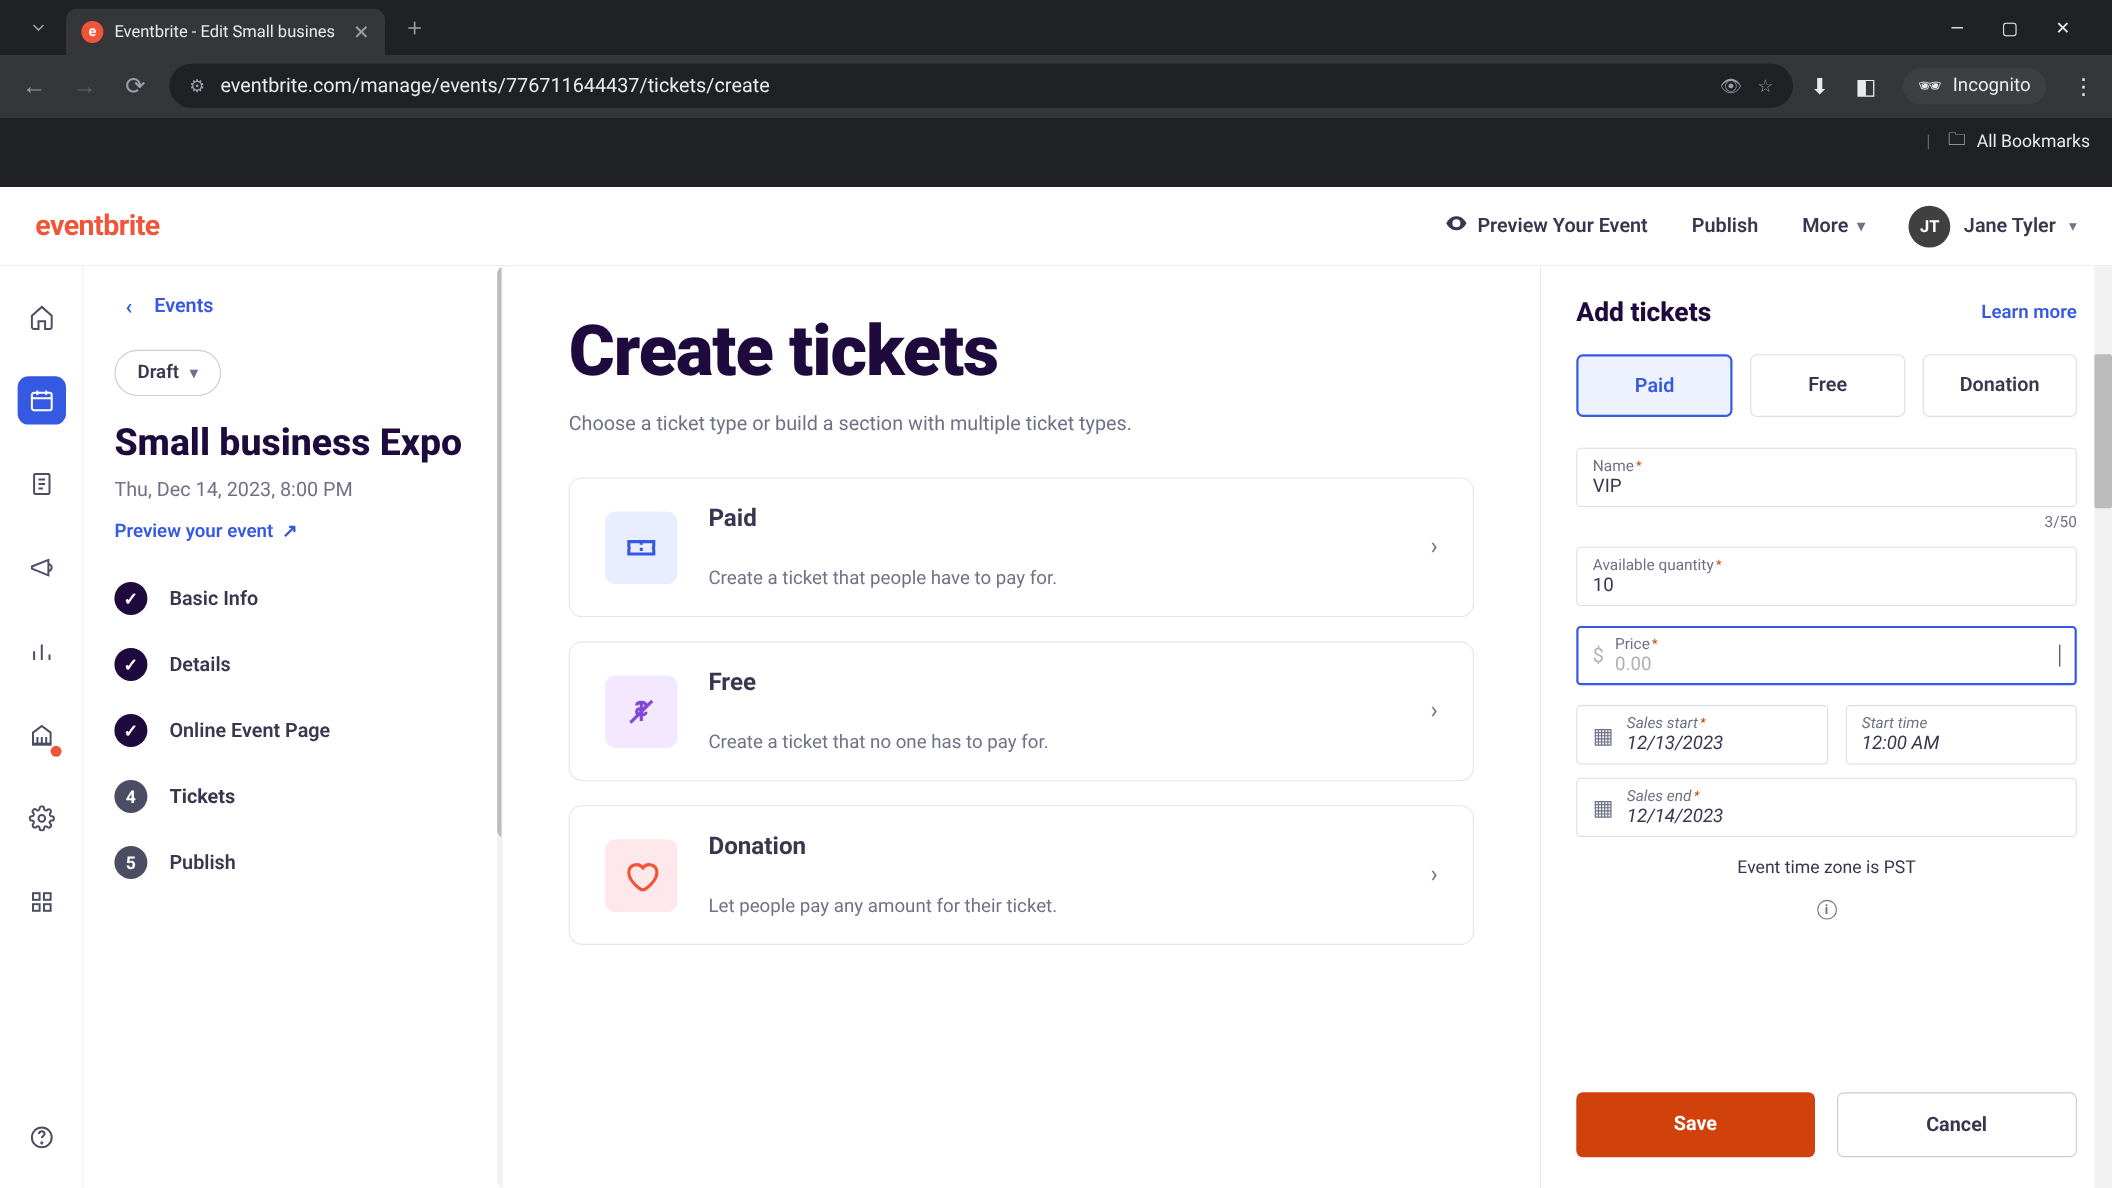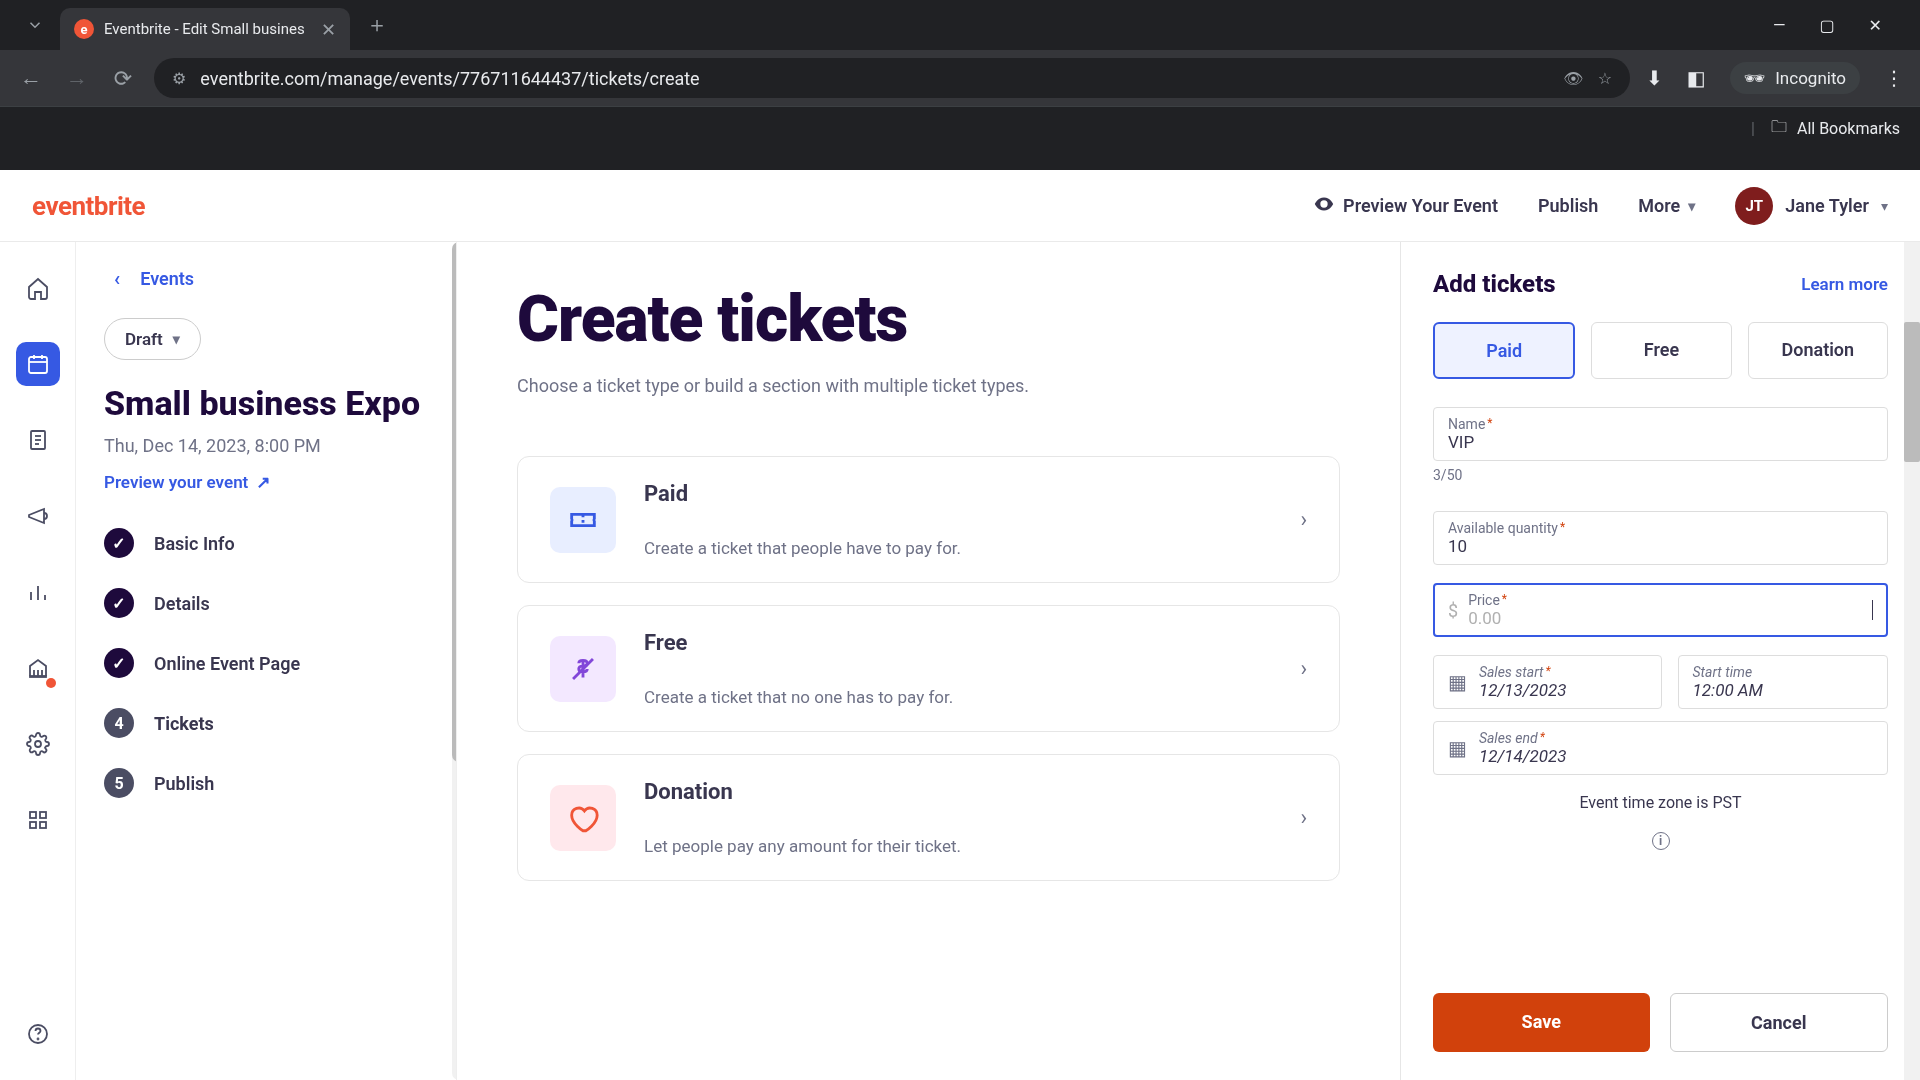--- a/index.html
+++ b/index.html
@@ -33,21 +33,21 @@
 .app { position: absolute; top: 170px; left: 0; right: 0; bottom: 0; background: #fff; display: flex; flex-direction: column; }
 
 .app-header { height: 72px; display: flex; align-items: center; padding: 0 32px; border-bottom: 1px solid #eaeaea; }
 .logo { color: #f05537; font-weight: 700; font-size: 26px; letter-spacing: -0.5px; }
 .header-spacer { flex: 1; }
 .header-actions { display: flex; align-items: center; gap: 40px; }
 .preview-event { display: flex; align-items: center; gap: 8px; color: #39364f; font-size: 18px; font-weight: 600; cursor: pointer; }
 .header-link { color: #39364f; font-size: 18px; font-weight: 600; cursor: pointer; }
 .more-link { display: flex; align-items: center; gap: 8px; }
 .user-chip { display: flex; align-items: center; gap: 12px; cursor: pointer; }
-.avatar { width: 38px; height: 38px; border-radius: 50%; background: #7f1d1d; color: #fff; display: flex; align-items: center; justify-content: center; font-weight: 700; font-size: 15px; }
+.avatar { width: 38px; height: 38px; border-radius: 50%; background: #404040; color: #fff; display: flex; align-items: center; justify-content: center; font-weight: 700; font-size: 15px; }
 .user-name { color: #39364f; font-size: 18px; font-weight: 600; }
 .chevron-down { font-size: 14px; color: #6f7287; }
 
 .app-body { flex: 1; display: flex; position: relative; }
 
 
 .icon-rail { width: 76px; background: #fff; display: flex; flex-direction: column; align-items: center; padding-top: 24px; gap: 32px; border-right: 1px solid #eee; }
 .rail-icon { width: 44px; height: 44px; display: flex; align-items: center; justify-content: center; border-radius: 10px; color: #39364f; font-size: 22px; cursor: pointer; position: relative; }
 .rail-icon svg { width: 24px; height: 24px; stroke: #4b4d63; fill: none; stroke-width: 1.8; }
 .rail-icon.active { background: #3659e3; }
@@ -72,21 +72,21 @@
 .nav-bullet.number { background: #4b4d63; }
 .nav-label { font-size: 18px; color: #39364f; font-weight: 600; }
 .nav-item.active .nav-label { font-weight: 700; }
 
 .sidebar-scroll { position: absolute; right: -10px; top: 0; bottom: 0; width: 14px; background: #f1f1f1; border-radius: 8px; }
 .sidebar-thumb { position: absolute; top: 0; width: 14px; height: 62%; background: #bbb; border-radius: 8px; }
 
 
 .main { flex: 1; background: #fff; padding: 40px 60px; position: relative; border-left: 1px solid #eee; }
 .main h1 { font-size: 64px; font-weight: 900; color: #1e0a3c; margin-bottom: 18px; letter-spacing: -1px; }
-.main .sub { color: #6f7287; font-size: 18px; margin-bottom: 60px; }
+.main .sub { color: #6f7287; font-size: 18px; margin-bottom: 38px; }
 
 .ticket-card { border: 1px solid #e6e6e6; border-radius: 12px; padding: 24px 32px; display: flex; align-items: center; gap: 28px; margin-bottom: 22px; cursor: pointer; }
 .ticket-icon { width: 66px; height: 66px; border-radius: 10px; display: flex; align-items: center; justify-content: center; font-size: 30px; }
 .ticket-icon.paid { background: #e8eeff; color: #3659e3; }
 .ticket-icon.free { background: #f3e8ff; color: #8247d9; }
 .ticket-icon.donation { background: #ffe8ec; color: #f05537; }
 .ticket-icon svg { width: 34px; height: 34px; stroke-width: 2; fill: none; }
 .ticket-icon.paid svg { stroke: #3659e3; }
 .ticket-icon.free svg { stroke: #8247d9; }
 .ticket-icon.donation svg { stroke: #f05537; fill: none; }
@@ -104,21 +104,21 @@
 .type-tabs { display: flex; gap: 16px; margin-bottom: 28px; }
 .type-tab { flex: 1; border: 1px solid #ddd; border-radius: 6px; padding: 16px 0; text-align: center; font-size: 18px; color: #39364f; font-weight: 600; cursor: pointer; }
 .type-tab.active { border: 2px solid #3659e3; background: #eef2ff; color: #3659e3; }
 
 .field { border: 1px solid #ddd; border-radius: 4px; padding: 8px 14px; margin-bottom: 6px; position: relative; }
 .field.focused { border: 2px solid #3659e3; padding: 7px 13px; }
 .field-label { font-size: 14px; color: #6f7287; display: flex; gap: 2px; }
 .req { color: #d1410c; font-size: 12px; }
 .field-value { font-size: 17px; color: #39364f; border: none; outline: none; width: 100%; background: transparent; }
 .field-value::placeholder { color: #b0b0b0; }
-.field-counter { font-size: 14px; color: #6f7287; margin-bottom: 28px; }
+.field-counter { text-align: right; font-size: 14px; color: #6f7287; margin-bottom: 14px; }
 
 .price-field { display: flex; align-items: center; gap: 10px; }
 .price-sym { color: #b0b0b0; font-size: 18px; }
 .price-col { flex: 1; }
 .cursor-caret { display: inline-block; width: 1.5px; height: 20px; background: #39364f; vertical-align: middle; margin-left: 90px; }
 
 .date-row { display: flex; gap: 16px; margin-top: 12px; }
 .date-field { flex: 1; border: 1px solid #ddd; border-radius: 4px; padding: 8px 14px; display: flex; align-items: center; gap: 12px; }
 .date-field.with-icon { flex: 1.1; }
 .cal-icon { color: #6f7287; font-size: 20px; }

